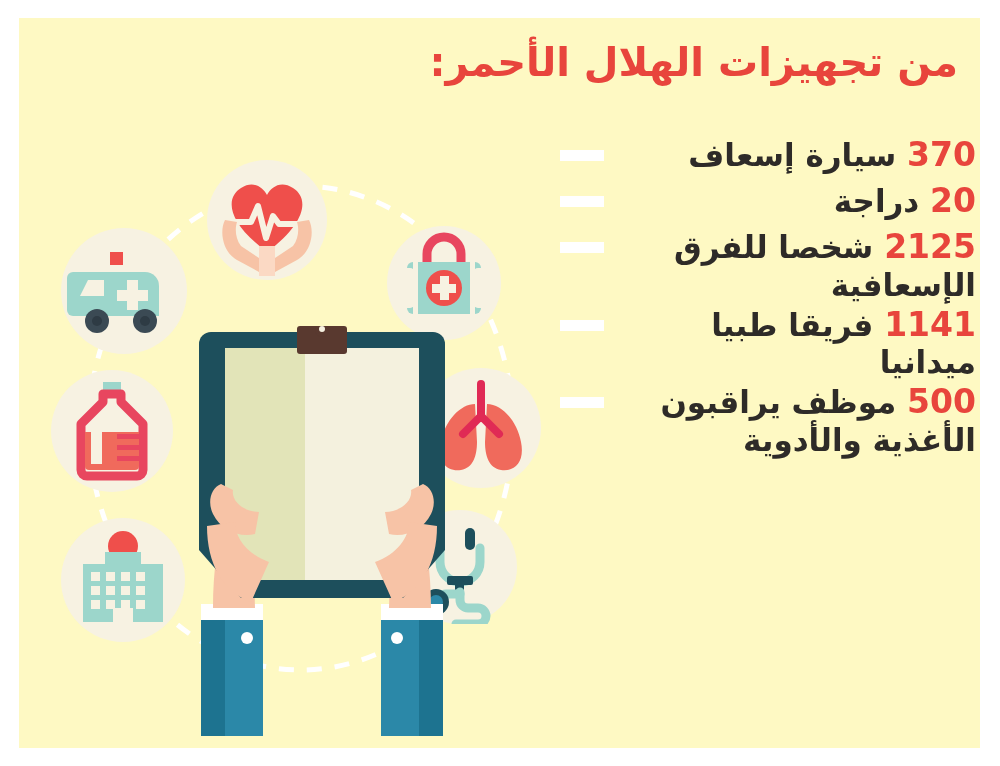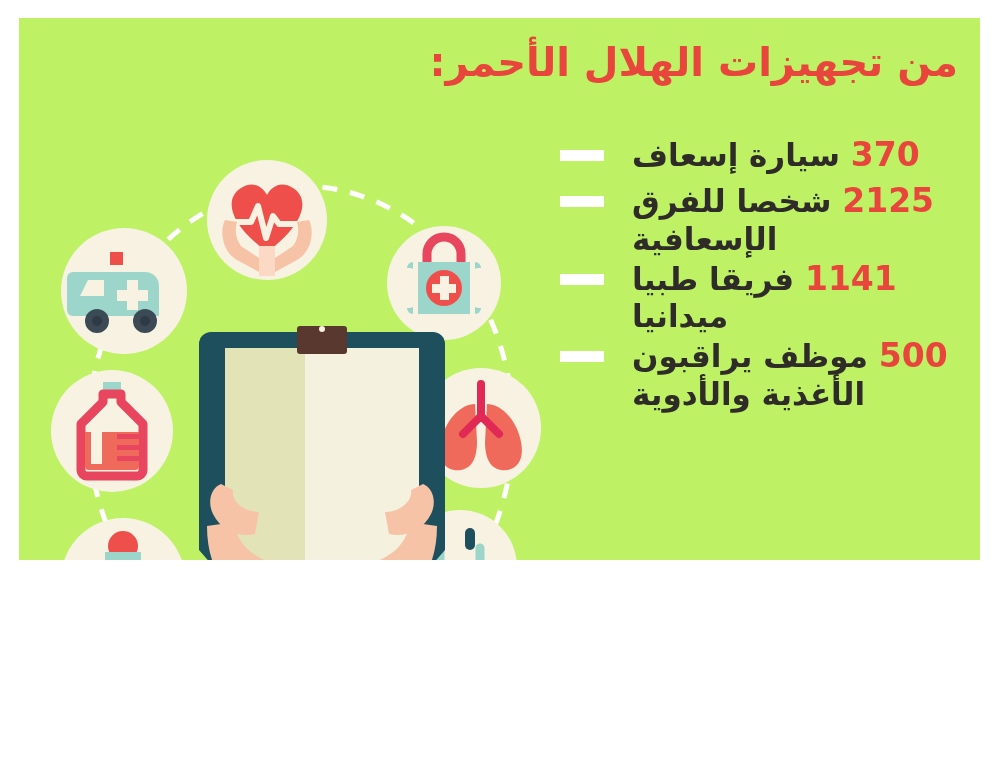--- a/index.html
+++ b/index.html
@@ -14,22 +14,22 @@
     overflow: hidden;
     font-family: "DejaVu Sans", "Liberation Sans", sans-serif;
   }
 
   
   #poster {
     position: absolute;
     left: 19px;
     top: 18px;
     width: 961px;
-    height: 542px;
-    background: #bef264;
+    height: 730px;
+    background: #fef9c3;
     overflow: hidden;
   }
 
   
   #title {
     position: absolute;
     right: 22px;
     top: 22px;
     width: 620px;
     text-align: right;
@@ -54,27 +54,27 @@
   .li {
     position: relative;
     padding-right: 0;
     padding-left: 72px;
     margin-bottom: 2px;
     min-height: 44px;
   }
   .li-text {
     display: block;
     direction: rtl;
-    text-align: left;
+    text-align: right;
     color: #2e2b28;
     font-size: 31px;
     font-weight: bold;
     line-height: 1.18;
     letter-spacing: -0.3px;
-    padding-right: 18px;
+    padding-right: 4px;
   }
   .li-text .num {
     color: #e8453c;
     font-weight: bold;
     font-size: 33px;
   }
   
   .dash {
     position: absolute;
     left: 0px;
@@ -292,20 +292,26 @@
 
   <div id="list">
 
     <div class="li">
       <span class="dash"></span>
       <span class="li-text"><span class="num">370</span>
         <span>سيارة إسعاف</span>
       </span>
     </div>
 
+    <div class="li">
+      <span class="dash"></span>
+      <span class="li-text"><span class="num">20</span>
+        <span>دراجة</span>
+      </span>
+    </div>
 
     <div class="li">
       <span class="dash"></span>
       <span class="li-text"><span class="num">2125</span>
         <span>شخصا للفرق الإسعافية</span>
       </span>
     </div>
 
     <div class="li">
       <span class="dash"></span>

